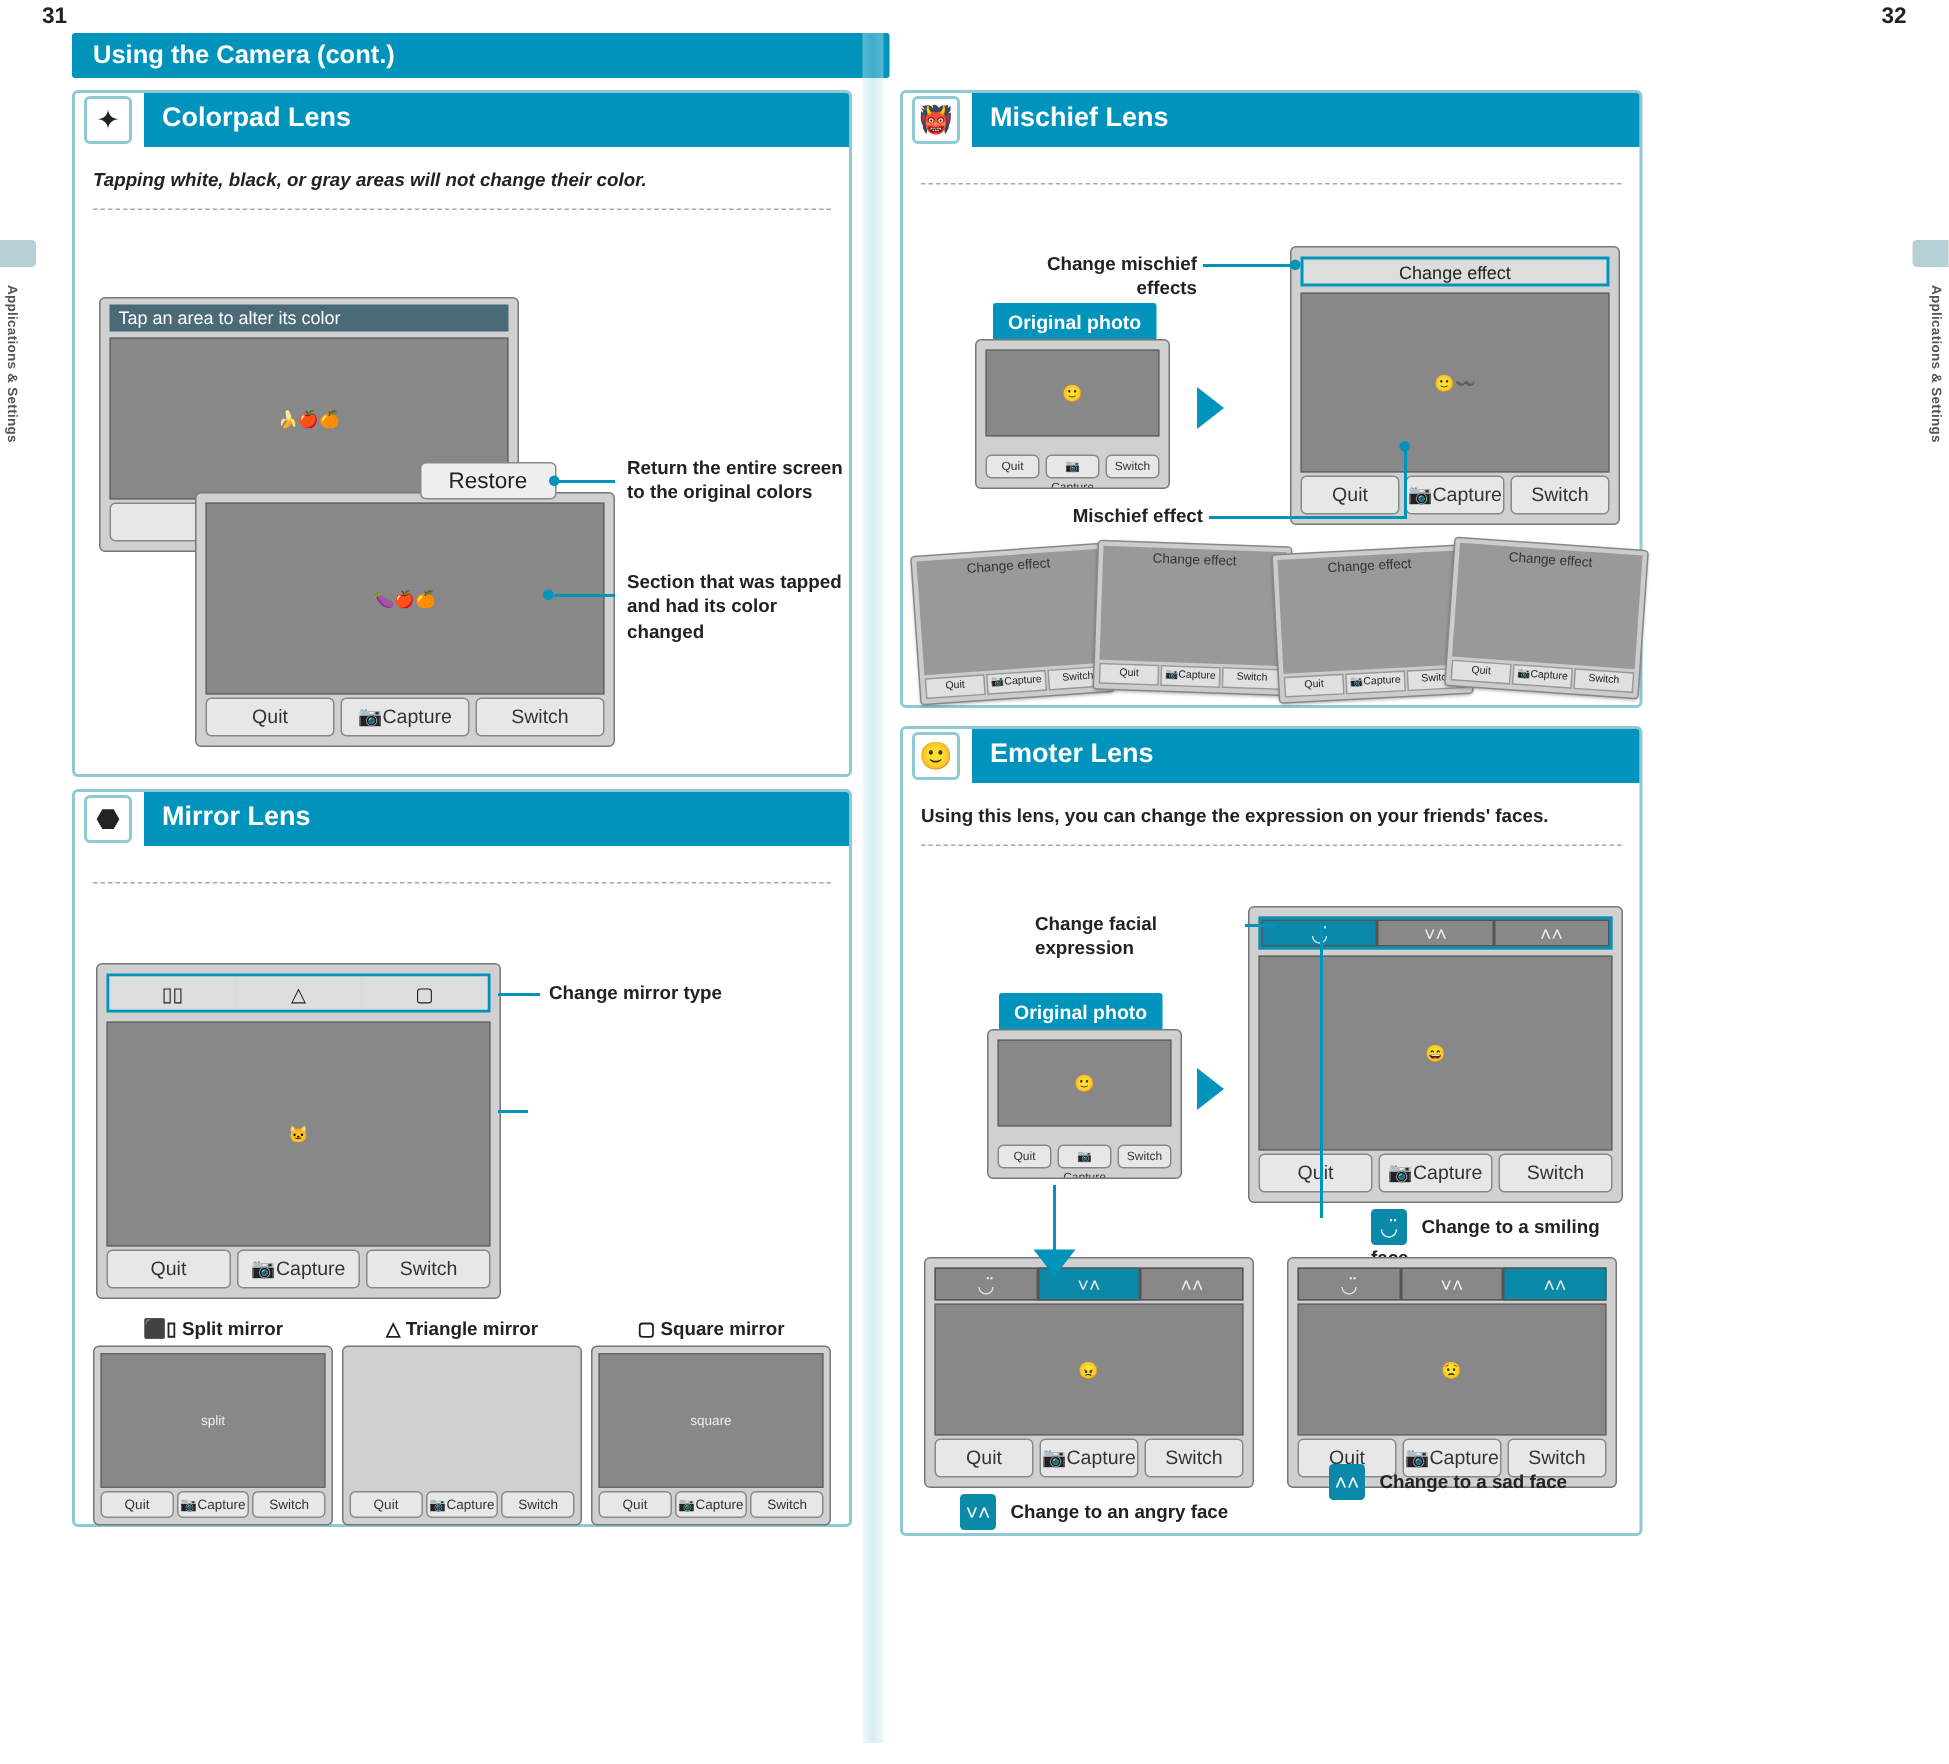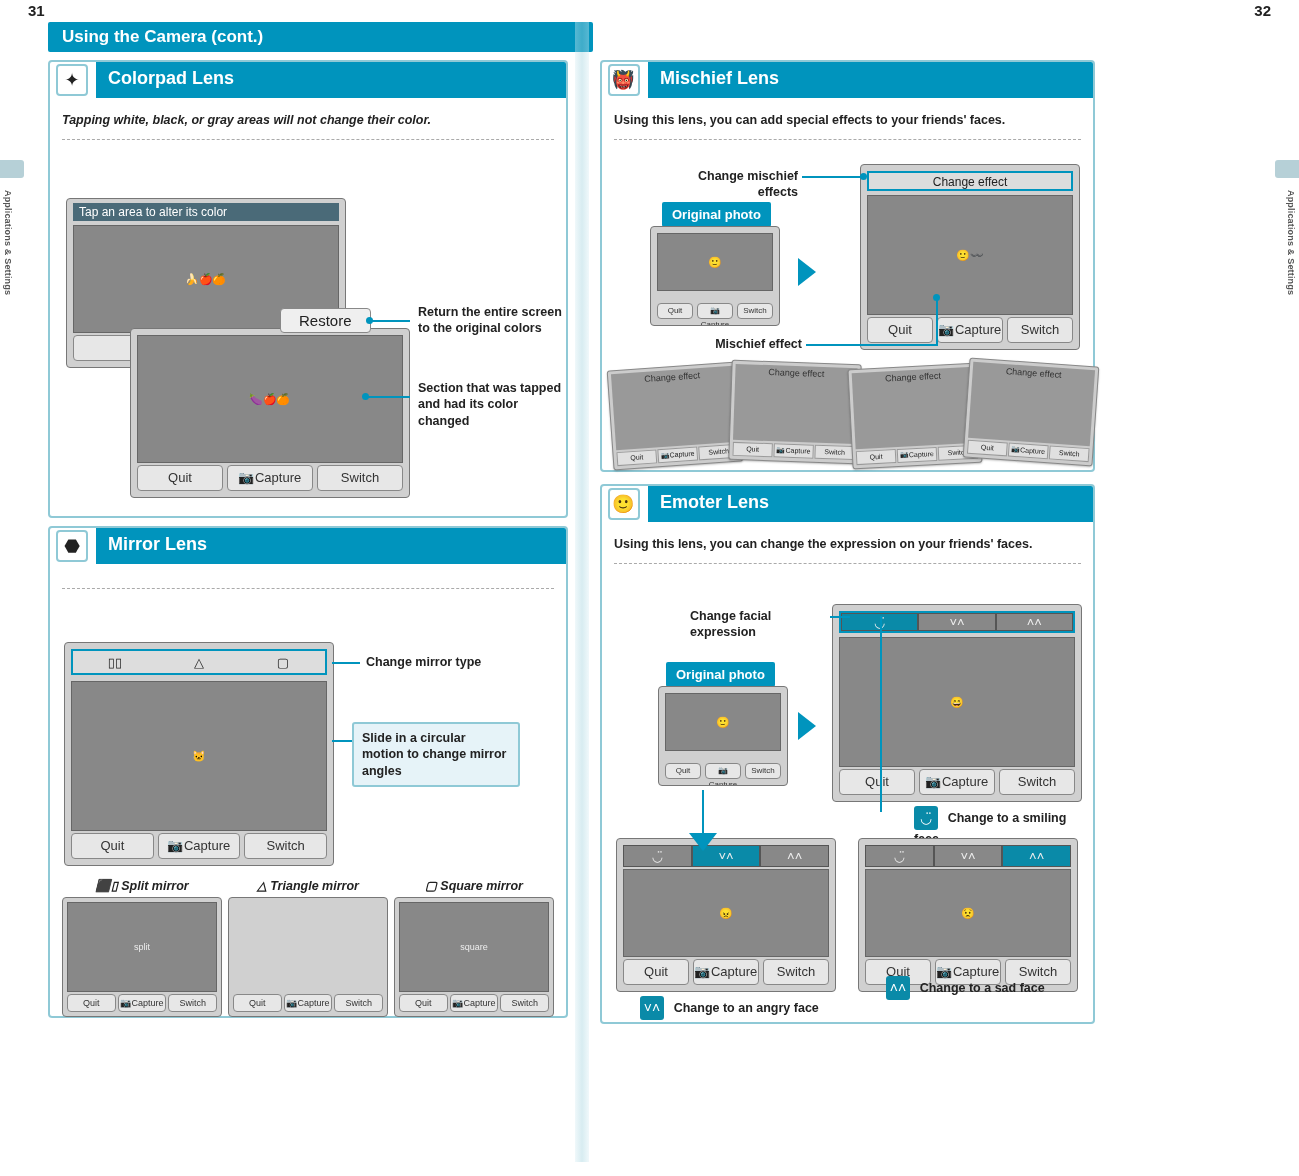--- a/index.html
+++ b/index.html
@@ -52,21 +52,21 @@
                  line-height:1.3; }
   .badge { position:absolute; background:#0094bd; color:#fff; font-weight:700;
            font-size:13px; padding:5px 10px; border-radius:2px; }
   .line { position:absolute; background:#0094bd; }
   .dot { position:absolute; width:7px; height:7px; background:#0094bd; border-radius:50%; }
   .mini { position:relative; display:inline-block; }
   .mini .screenshot { width:160px; height:120px; }
   .mini .screenshot .scr-img { inset:4px 4px 24px 4px; font-size:9px; }
   .mini .btnbar { height:18px; left:4px; right:4px; bottom:4px; gap:2px; }
   .mini .btn3 { font-size:9px; line-height:16px; }
-  .mini-label { text-align:center; font-size:12.5px; font-weight:700; margin-bottom:4px;font-style:italic; }
+  .mini-label { text-align:center; font-size:12.5px; font-weight:700; margin-bottom:4px; }
   .thumb-set { position:relative; height:112px; }
   .thumb { position:absolute; width:130px; height:100px; border:1px solid #888;
            background:#ccc; border-radius:3px; box-shadow:0 1px 2px rgba(0,0,0,.25);
            display:flex; flex-direction:column; }
   .thumb .timg { flex:1; background:#999; margin:3px 3px 0 3px; display:flex;
                  align-items:flex-start; justify-content:center; font-size:9px; color:#333;
                  padding-top:2px; }
   .thumb .tbar { height:14px; display:flex; gap:1px; margin:2px 3px 3px 3px; }
   .thumb .tbar span { flex:1; background:#e0e0e0; border:1px solid #999;
                       font-size:7px; text-align:center; line-height:12px; }
@@ -148,21 +148,20 @@
       <div class="scr-img" style="top:38px;">🐱</div>
       <div class="btnbar">
         <div class="btn3">Quit</div>
         <div class="btn3">📷Capture</div>
         <div class="btn3">Switch</div>
       </div>
     </div>
 
     <div class="line" style="left:282px; top:98px; width:28px; height:2px;"></div>
     <div class="callout" style="left:316px; top:90px;">Change mirror type</div>
-    <div class="callout-box" style="left:302px; top:158px; width:168px;">Slide in a circular motion to change mirror angles</div>
     <div class="line" style="left:282px; top:176px; width:20px; height:2px;"></div>
 
     <div style="position:absolute; left:12px; top:314px; right:12px; display:flex; justify-content:space-between;">
       <div class="mini">
         <div class="mini-label"><span>⬛▯</span> <span>Split mirror</span></div>
         <div class="screenshot">
           <div class="scr-img">split</div>
           <div class="btnbar">
             <div class="btn3">Quit</div>
             <div class="btn3">📷Capture</div>
@@ -194,21 +193,20 @@
     </div>
   </div>
 </div>
 
 <div class="section" style="left:600px; top:60px; width:495px; height:412px;">
   <div class="sec-head">
     <div class="sec-icon">👹</div>
     <div class="sec-title">Mischief Lens</div>
   </div>
   <div class="sec-body" style="height:370px;">
-    <div class="intro">Using this lens, you can add special effects to your friends' faces.</div>
     <hr class="dashsep">
 
     <div class="screenshot" style="position:absolute; left:258px; top:66px; width:220px; height:186px;">
       <div style="position:absolute; left:6px; right:6px; top:6px; height:20px; border:2px solid #0094bd; background:#ddd; font-size:12px; text-align:center; line-height:18px;">Change effect</div>
       <div class="scr-img" style="top:30px;">🙂〰️</div>
       <div class="btnbar">
         <div class="btn3">Quit</div>
         <div class="btn3">📷Capture</div>
         <div class="btn3">Switch</div>
       </div>

